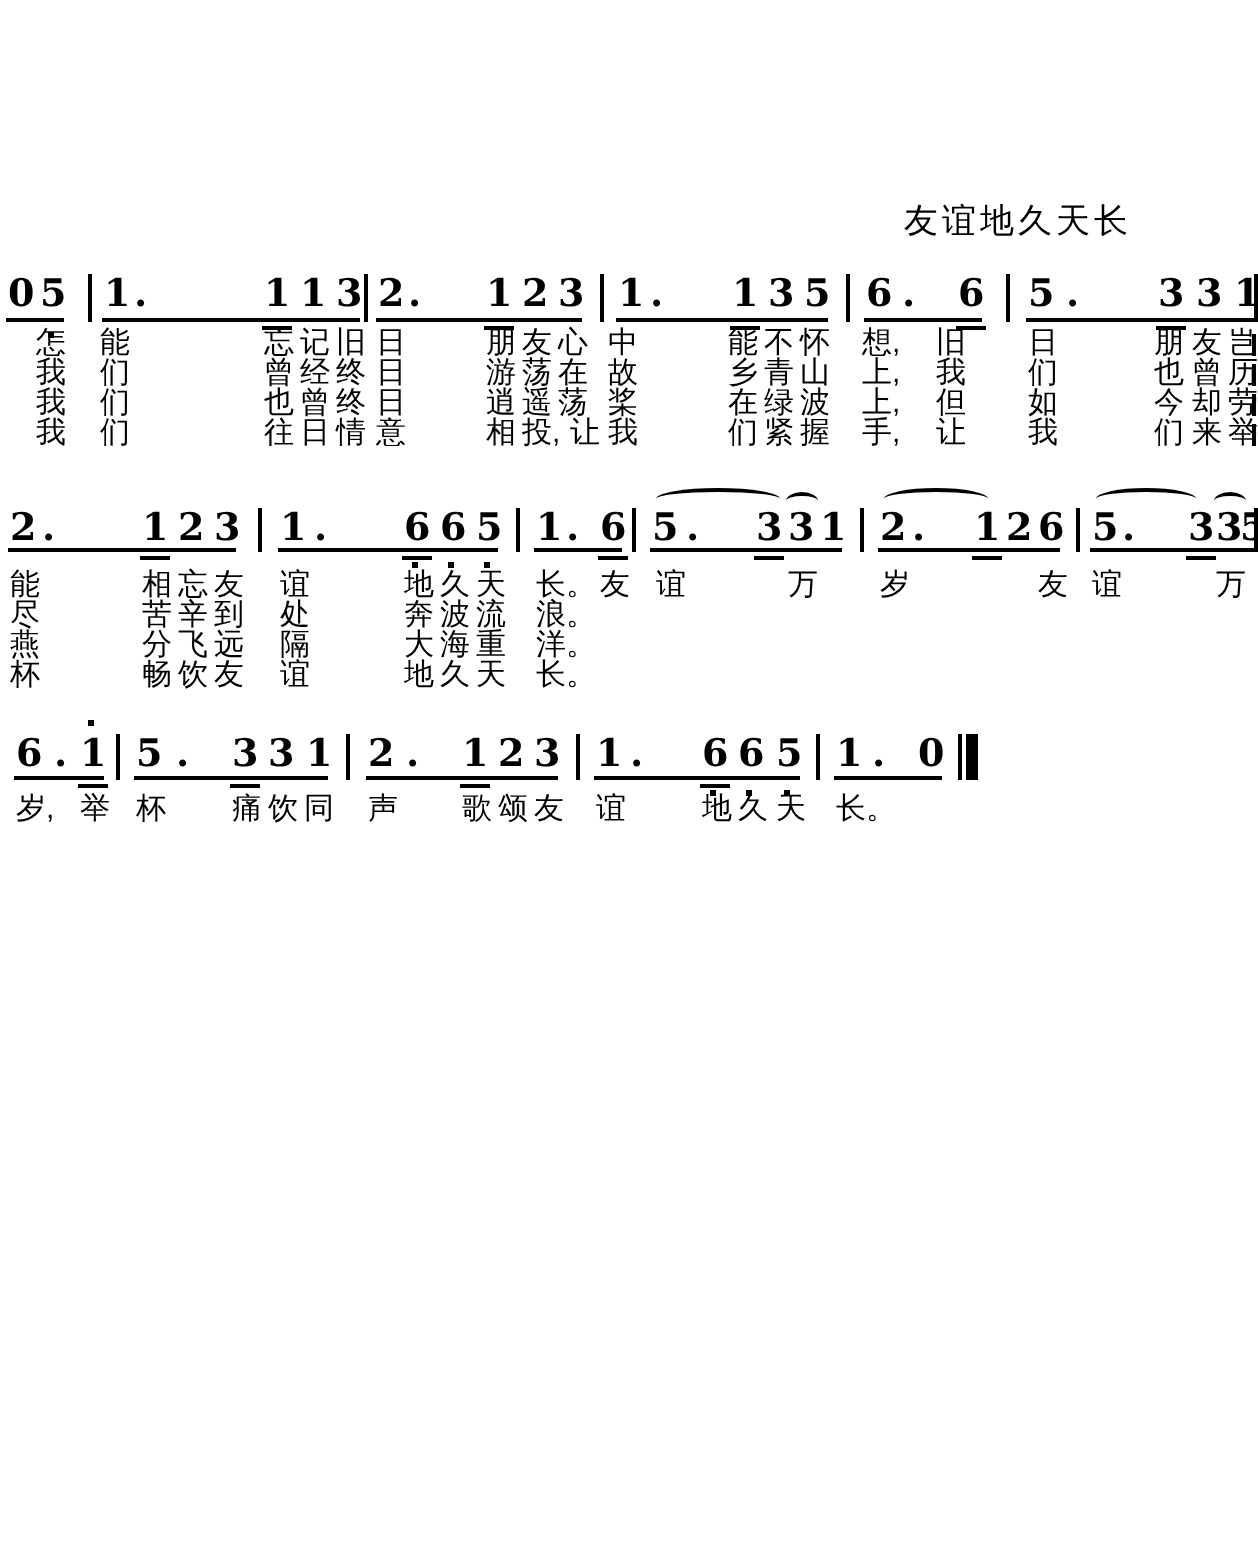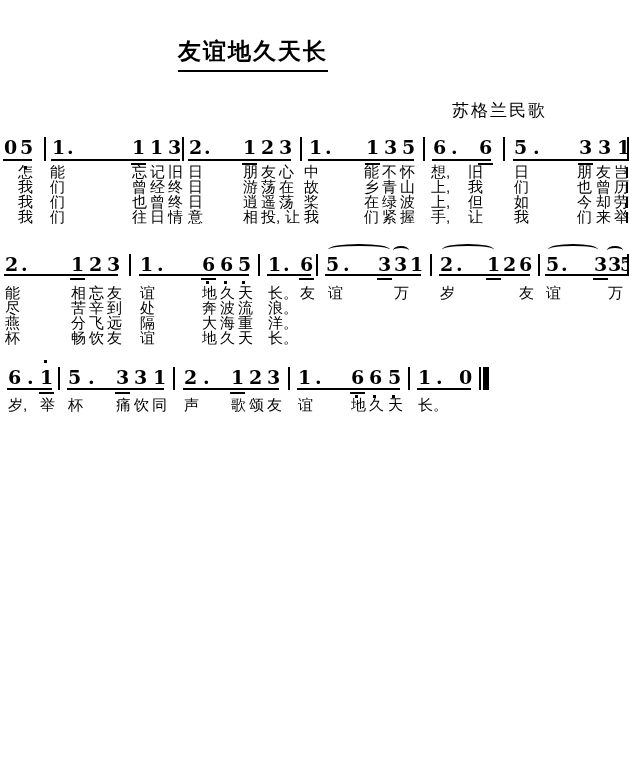--- a/index.html
+++ b/index.html
@@ -19,22 +19,21 @@
   .odot{position:absolute;width:3px;height:3px;background:#000;}
   .arc{position:absolute;height:9px;border-top:2px solid #000;border-radius:50% 50% 0 0;}
   .arc.small{height:7px;border-radius:60% 60% 0 0;}
   .lyr{position:absolute;font-size:15px;line-height:16px;white-space:pre;letter-spacing:0px;}
   .sliver{position:absolute;width:2px;height:11px;background:#000;}
 </style>
 </head>
 <body>
 
 <div id="score-page">
-  <div id="song-title">友谊地久天长</div>
-  <div id="song-origin">苏格兰民歌</div>
+  <div id="song-origin">友谊地久天长</div>
   <div id="systems-root">
       <div class="system">
         <div class="note" style="left: 4px; top: 136px;">0</div>
         <div class="note" style="left: 20px; top: 136px;">5</div>
         <div class="odot" style="left: 24px; top: 166px;"></div>
         <div class="bar" style="left: 44px; top: 137px; height: 24px;"></div>
         <div class="note" style="left: 52px; top: 136px;">1</div>
         <div class="note" style="left: 67px; top: 136px;">.</div>
         <div class="note" style="left: 132px; top: 136px;">1</div>
         <div class="u8" style="left: 131px; top: 163px;"></div>

